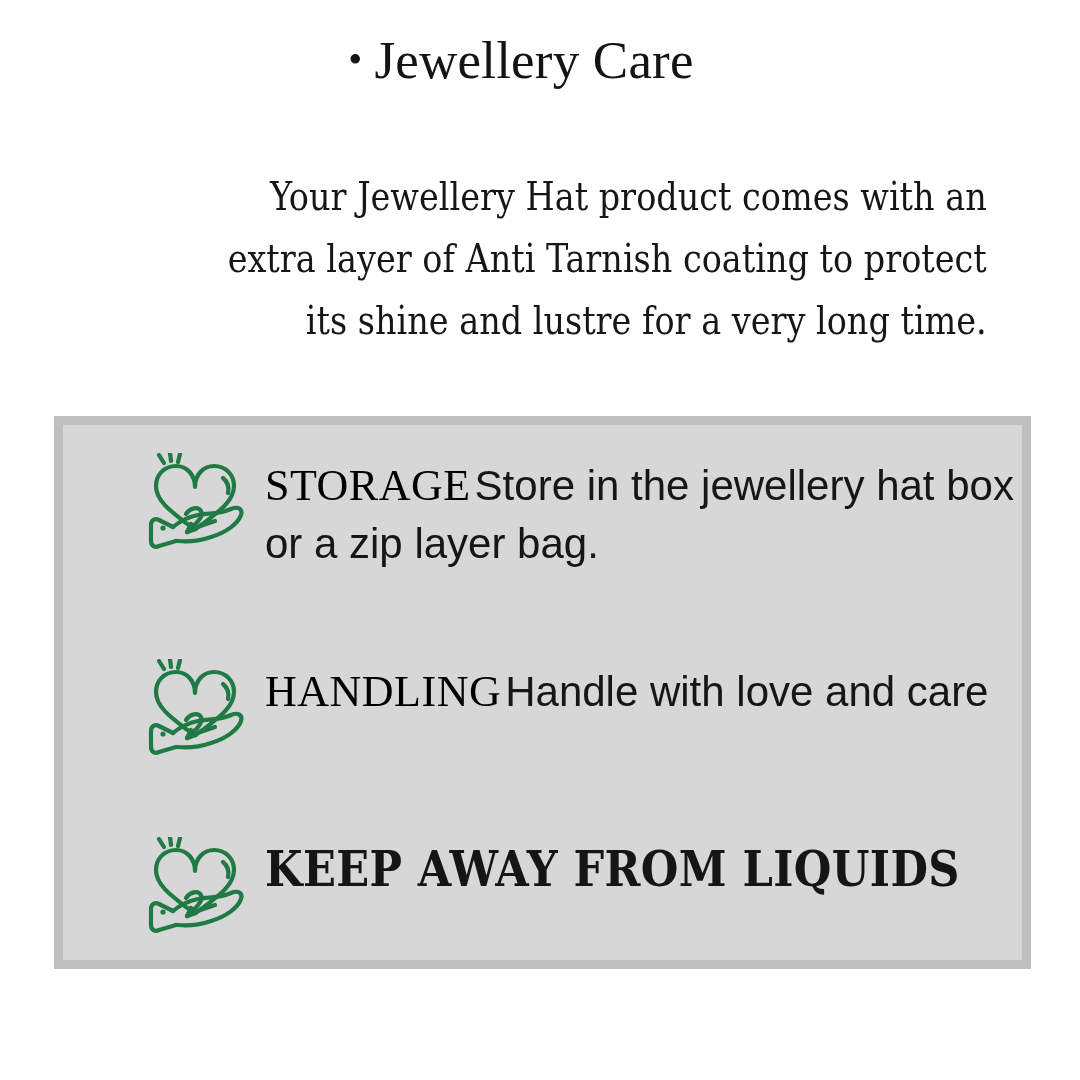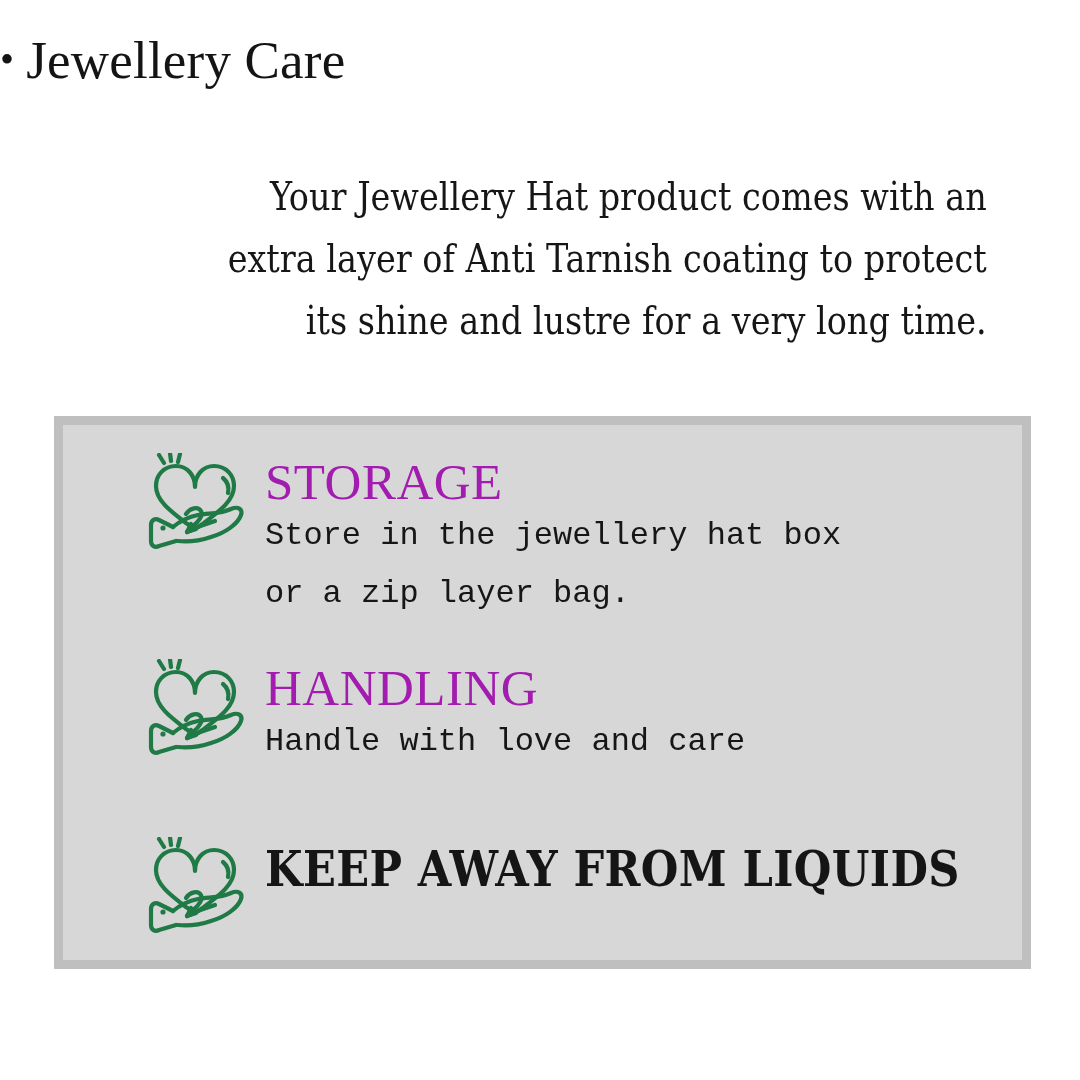--- a/index.html
+++ b/index.html
@@ -14,21 +14,21 @@
     overflow: hidden;
     position: relative;
   }
 
   
   .page-title {
     position: absolute;
     top: 28px;
     left: 0;
     width: 1042px;
-    text-align: left;
+    text-align: center;
     font-family: "Liberation Serif", "DejaVu Serif", serif;
     font-size: 53px;
     line-height: 64px;
     color: #141414;
     letter-spacing: 0.2px;
     white-space: nowrap;
   }
   .page-title .bullet-dot {
     display: inline-block;
     vertical-align: 0.12em;
@@ -91,43 +91,43 @@
   }
   .care-icon svg { display: block; width: 104px; height: 98px; }
 
   .care-text {
     margin-left: 18px;
     padding-top: 10px;
   }
 
   .care-heading {
     font-family: "Liberation Serif", "DejaVu Serif", serif;
-    font-size: 51px;
+    font-size: 44px;
     line-height: 50px;
-    color: #a21caf;
+    color: #000000;
     letter-spacing: 0.5px;
     white-space: nowrap;
   }
   .care-heading-lg {
     font-family: "DejaVu Serif Condensed", "Liberation Serif", serif;
     font-stretch: condensed;
     font-weight: bold;
     font-size: 48px;
     line-height: 56px;
     color: #151515;
     letter-spacing: 0.4px;
     white-space: nowrap;
     transform: scaleX(0.96);
     transform-origin: left center;
   }
 
   .care-desc {
-    font-family: Liberation Mono, monospace;
+    font-family: Liberation Sans, sans-serif;
     font-stretch: condensed;
-    font-size: 32px;
+    font-size: 42px;
     line-height: 58px;
     color: #161616;
     white-space: nowrap;
     transform: scaleX(0.93);
     transform-origin: left center;
   }
   .care-item-2 .care-desc { margin-top: 14px; }
 </style>
 </head>
 <body>

